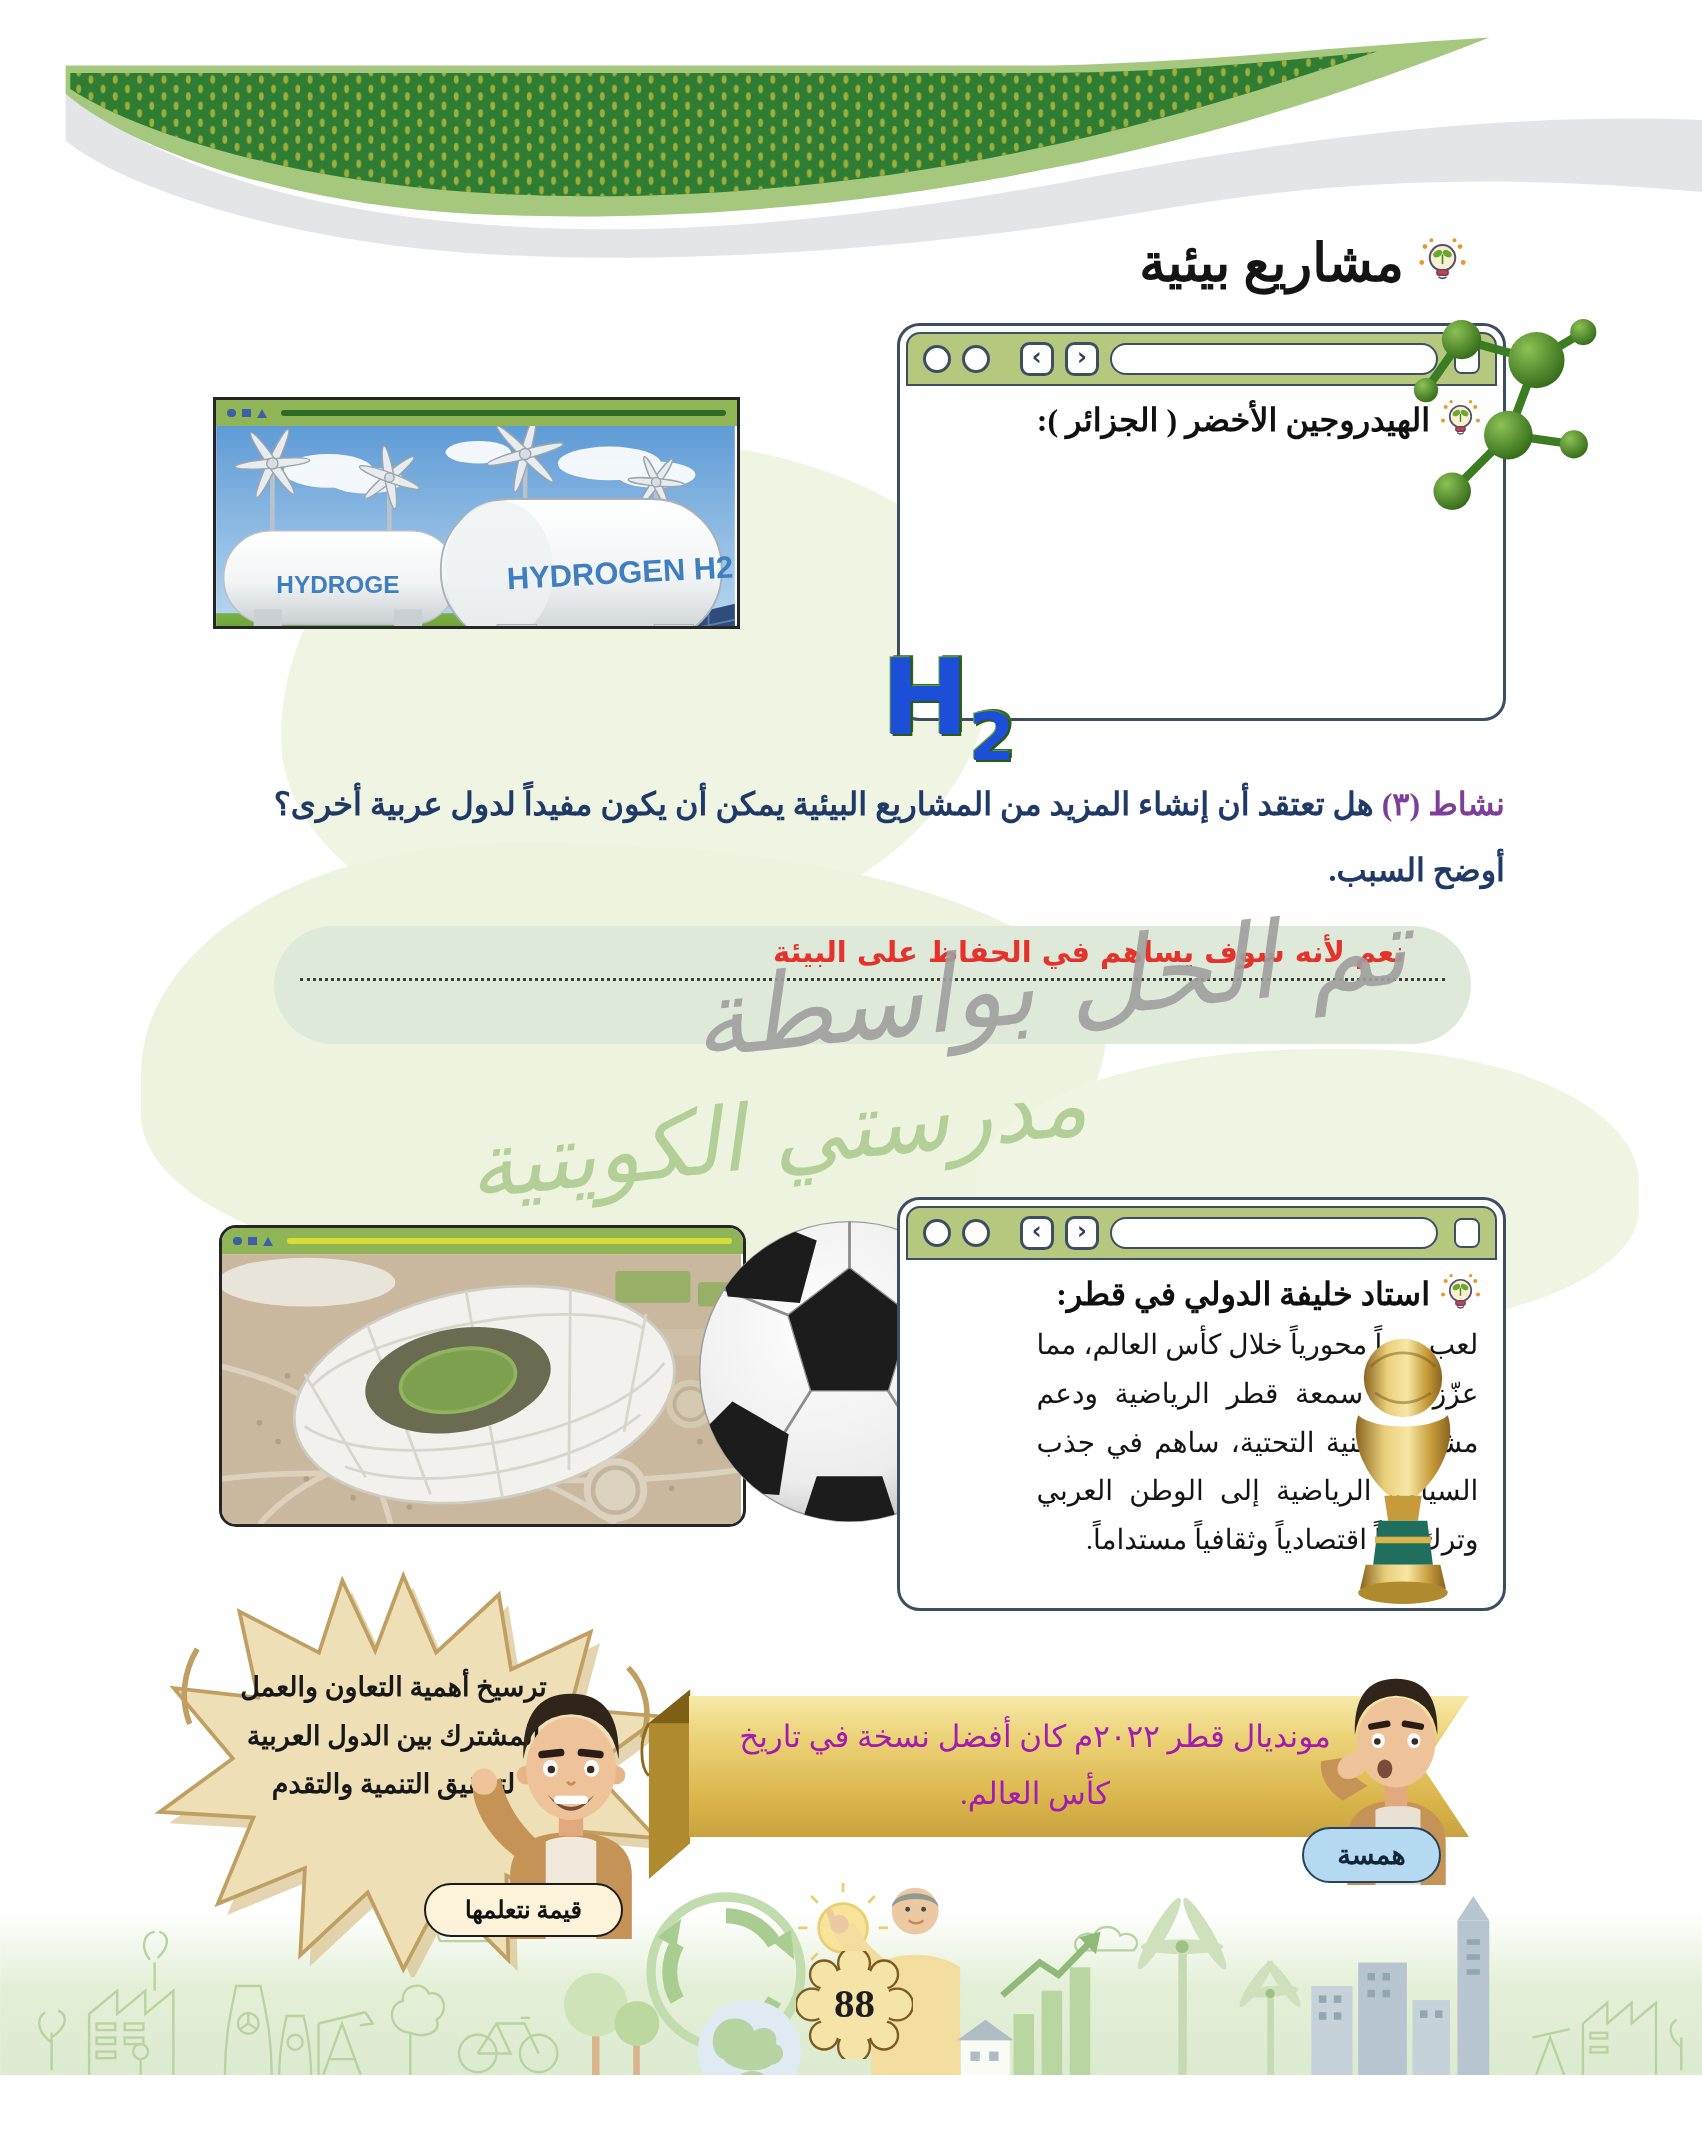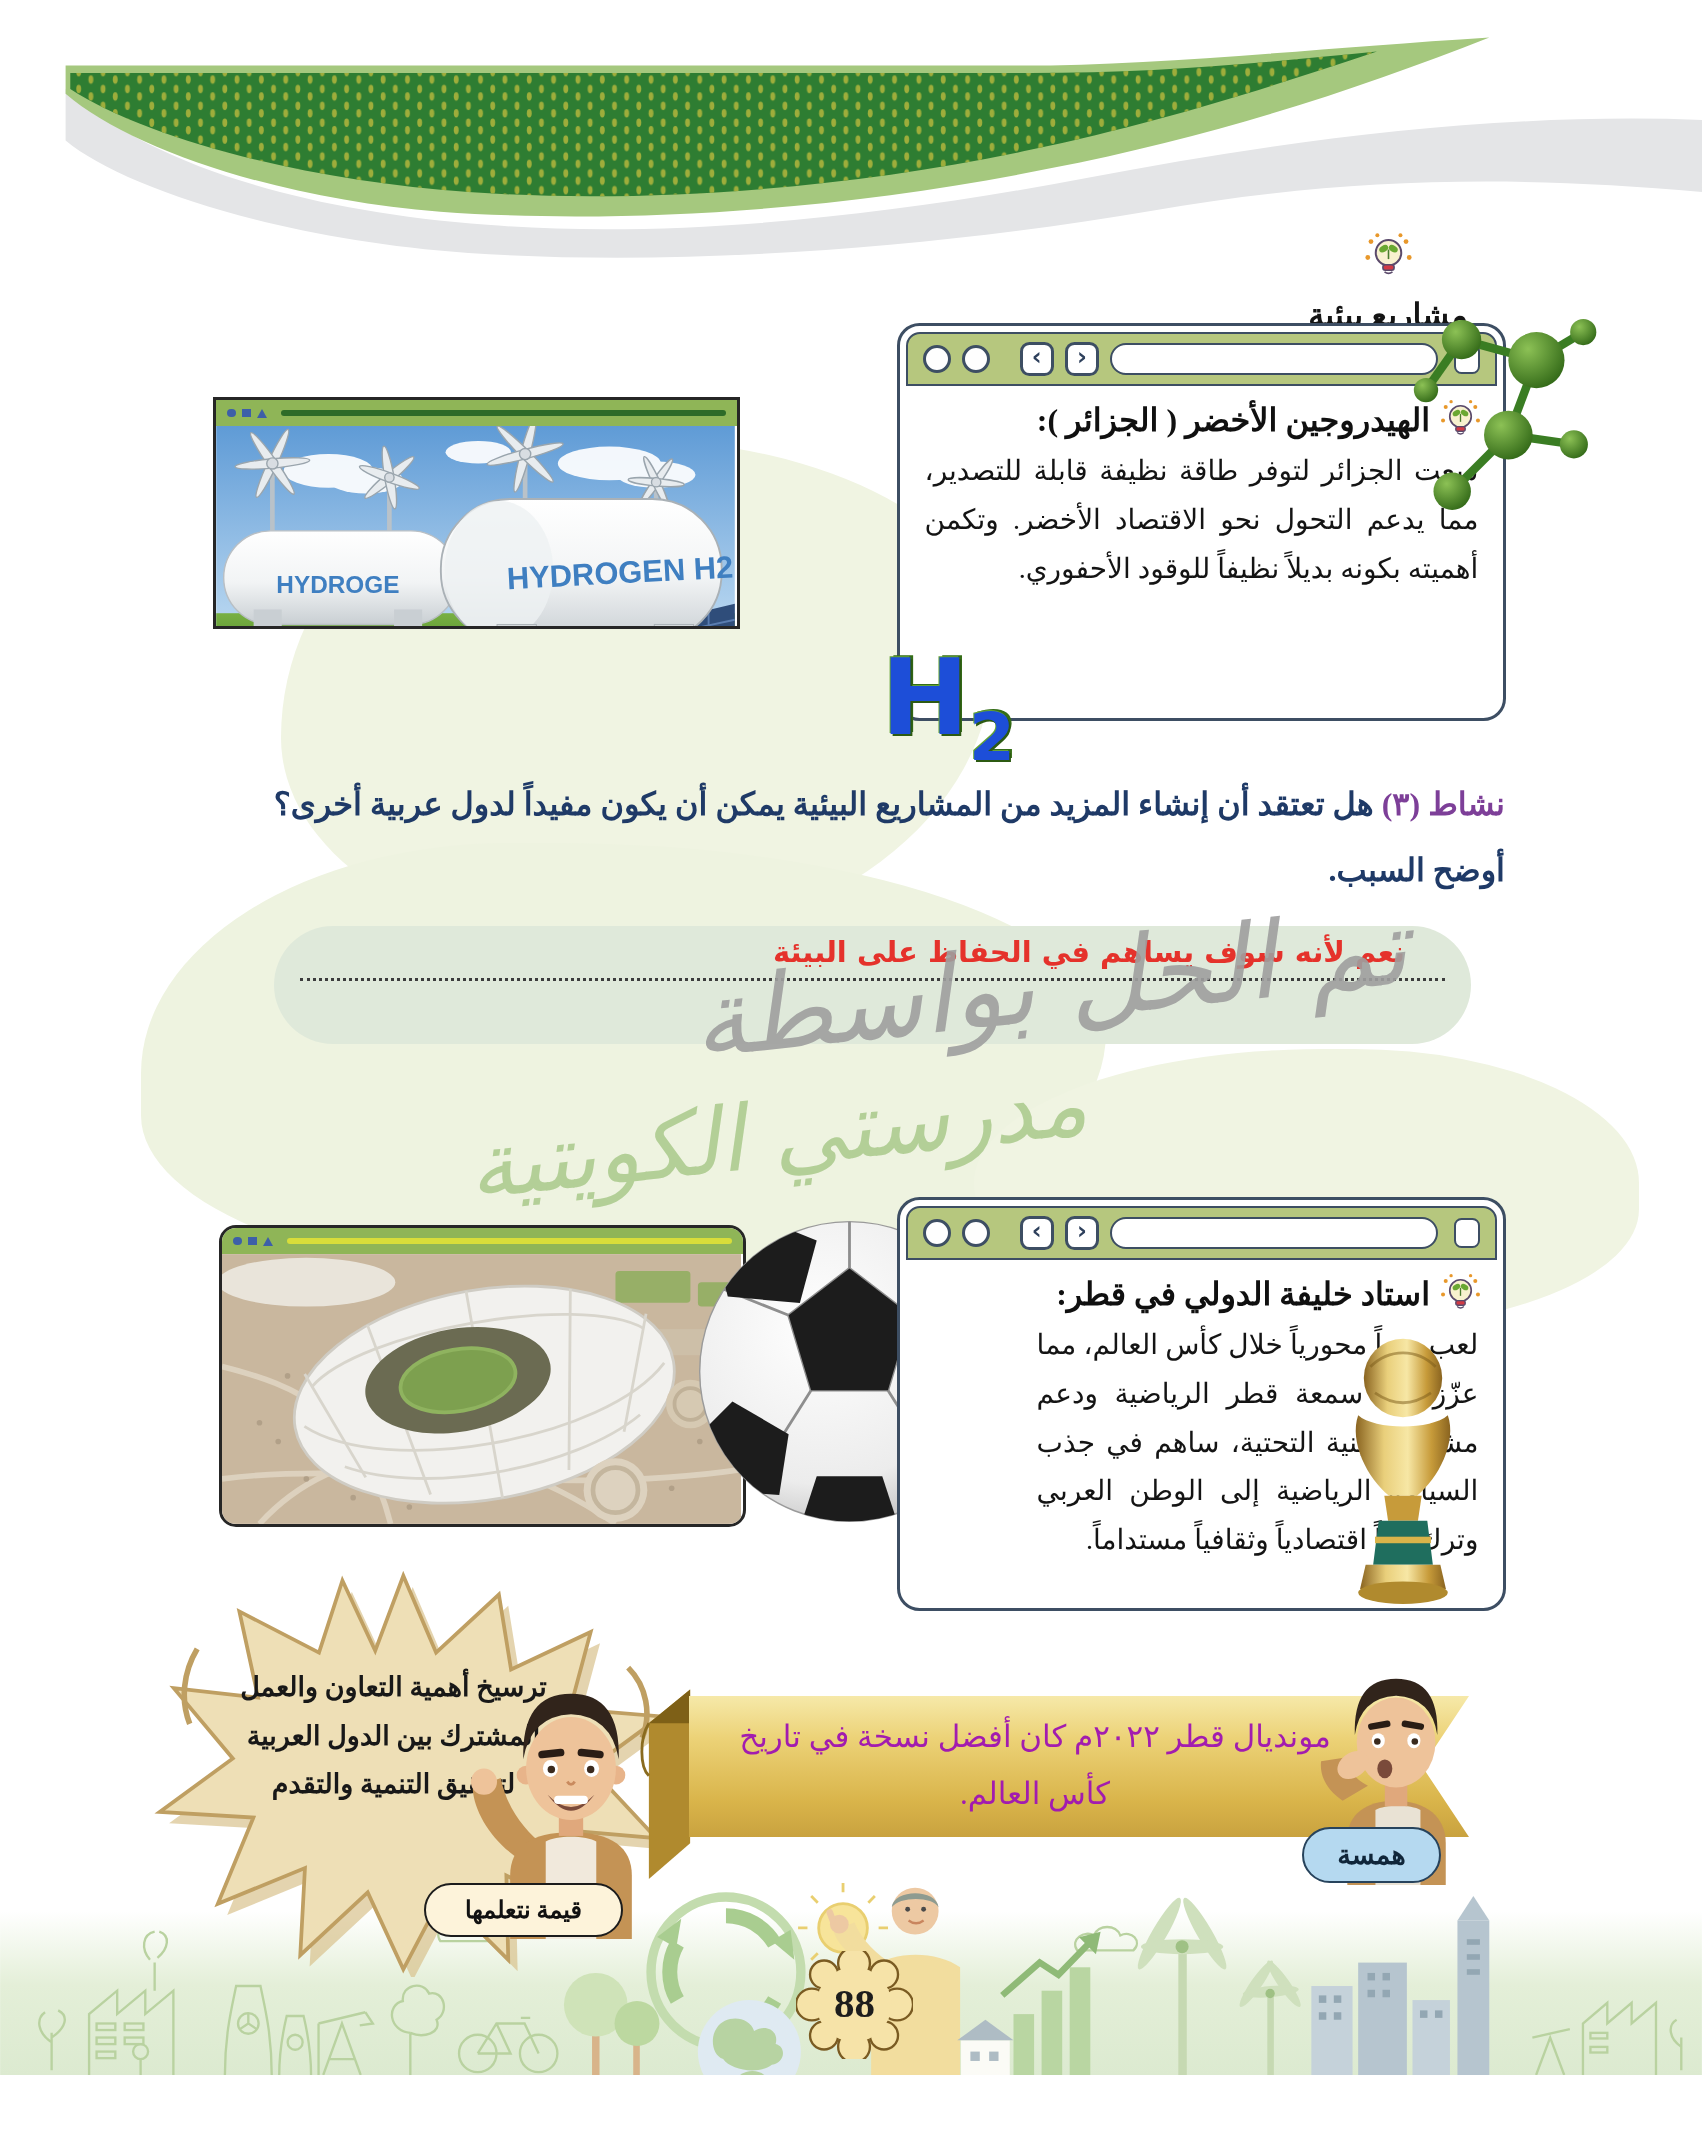--- a/index.html
+++ b/index.html
@@ -1,22 +1,22 @@
 <!DOCTYPE html>
 <html lang="ar" style="font-size:15px"><head>
 <meta charset="utf-8">
 <style>
   html,body{margin:0;padding:0;background:#fff;}
   #page{position:relative;width:1702px;height:2146px;margin:0 auto;background:#fff;overflow:hidden;
         font-family:"Liberation Serif","DejaVu Serif",serif;}
   .abs{position:absolute;}
   .blob{position:absolute;background:#f0f4e2;}
   
-  .sec-head{position:absolute;display:flex;flex-direction:column;align-items:center;gap:13px;direction:rtl;
-            font-size:32px;font-weight:700;color:#141414;}
+  .sec-head{position:absolute;display:flex;align-items:center;gap:13px;direction:rtl;
+            font-size:53px;font-weight:700;color:#141414;}
   .bulb-icon{width:51px;height:51px;flex:0 0 auto;}
   
   .window{position:absolute;background:#fff;border:3.7px solid #3d4e63;border-radius:22.5px;padding:5.6px;box-sizing:border-box;}
   .titlebar{height:54px;background:#b6c77e;border:2.8px solid #3d4e63;border-radius:14px 14px 0 0;
             display:flex;align-items:center;gap:11.2px;padding:0 15px;direction:ltr;box-sizing:border-box;}
   .win-dot{width:28px;height:28px;border-radius:50%;background:#fefefe;border:3.7px solid #3d4e63;box-sizing:border-box;}
   .nav-btn{width:34px;height:34px;border-radius:9.4px;background:#fff;border:3.7px solid #3d4e63;box-sizing:border-box;
            display:flex;align-items:center;justify-content:center;font-family:"DejaVu Sans",sans-serif;
            font-size:24px;font-weight:900;color:#2e405c;line-height:1;padding-bottom:2.8px;}
   .addr{flex:1;height:32px;background:#fff;border:2.8px solid #3d4e63;border-radius:16px;box-sizing:border-box;}
@@ -371,21 +371,20 @@
         </span>
       <span class="addr"></span>
       <span class="win-sq"></span>
     </div>
     <div class="card-title">
       <svg class="bulb-icon" viewBox="0 0 64 64">
           <use href="#bulb"></use>
         </svg>
       <span>الهيدروجين الأخضر ( الجزائر ):</span>
     </div>
-    <div class="card-body">سعت الجزائر لتوفر طاقة نظيفة قابلة للتصدير، مما يدعم التحول نحو الاقتصاد الأخضر. وتكمن أهميته بكونه بديلاً نظيفاً للوقود الأحفوري.</div>
   </div>
 
   <svg class="abs" style="left:1396px;top:304px;z-index:30" width="206" height="234" viewBox="0 0 220 250">
     <g stroke="#3a7d23" stroke-width="9">
       <line x1="150" y1="60" x2="70" y2="38"></line>
         <line x1="150" y1="60" x2="120" y2="140"></line>
       <line x1="150" y1="60" x2="200" y2="30"></line>
         <line x1="120" y1="140" x2="60" y2="200"></line>
       <line x1="120" y1="140" x2="190" y2="150"></line>
         <line x1="70" y1="38" x2="32" y2="92"></line>

